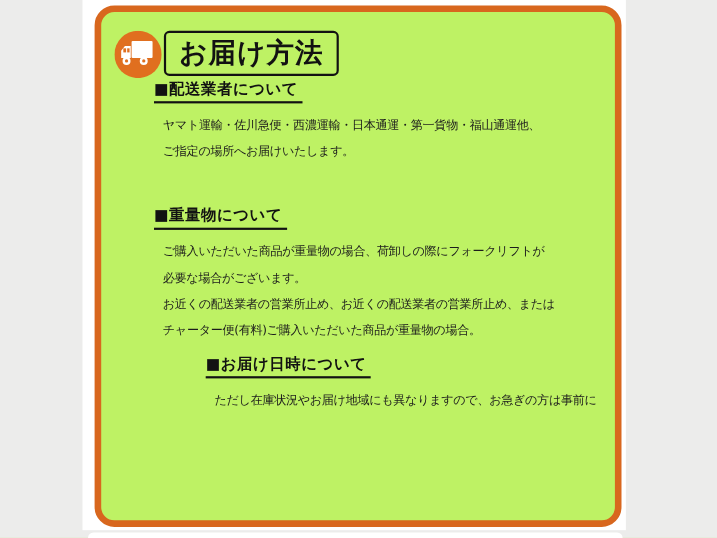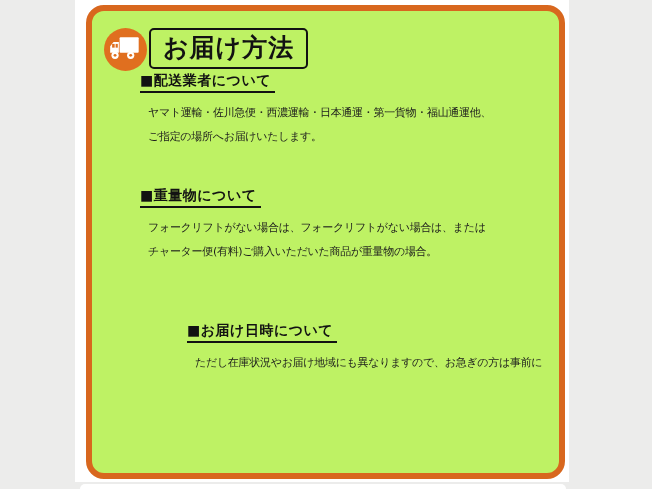--- a/index.html
+++ b/index.html
@@ -80,21 +80,23 @@
       <div class="section-heading">■配送業者について</div>
       <div class="section-body">
         <div class="body-line">ヤマト運輸・佐川急便・西濃運輸・日本通運・第一貨物・福山通運他、</div>
         <div class="body-line">ご指定の場所へお届けいたします。</div>
       </div>
     </div>
 
     <div class="section sec-2">
       <div class="section-heading">■重量物について</div>
       <div class="section-body">
-        <div class="body-line">フォークリフトがない場合は、フォークリフトがない場合は、または</div>
+        <div class="body-line">ご購入いただいた商品が重量物の場合、荷卸しの際にフォークリフトが</div>
+        <div class="body-line">必要な場合がございます。</div>
+        <div class="body-line">お近くの配送業者の営業所止め、お近くの配送業者の営業所止め、または</div>
         <div class="body-line">チャーター便(有料)ご購入いただいた商品が重量物の場合。</div>
       </div>
     </div>
 
     <div class="section sec-3">
       <div class="section-heading">■お届け日時について</div>
       <div class="section-body">
         <div class="body-line">ただし在庫状況やお届け地域にも異なりますので、お急ぎの方は事前に</div>
       </div>
     </div>

